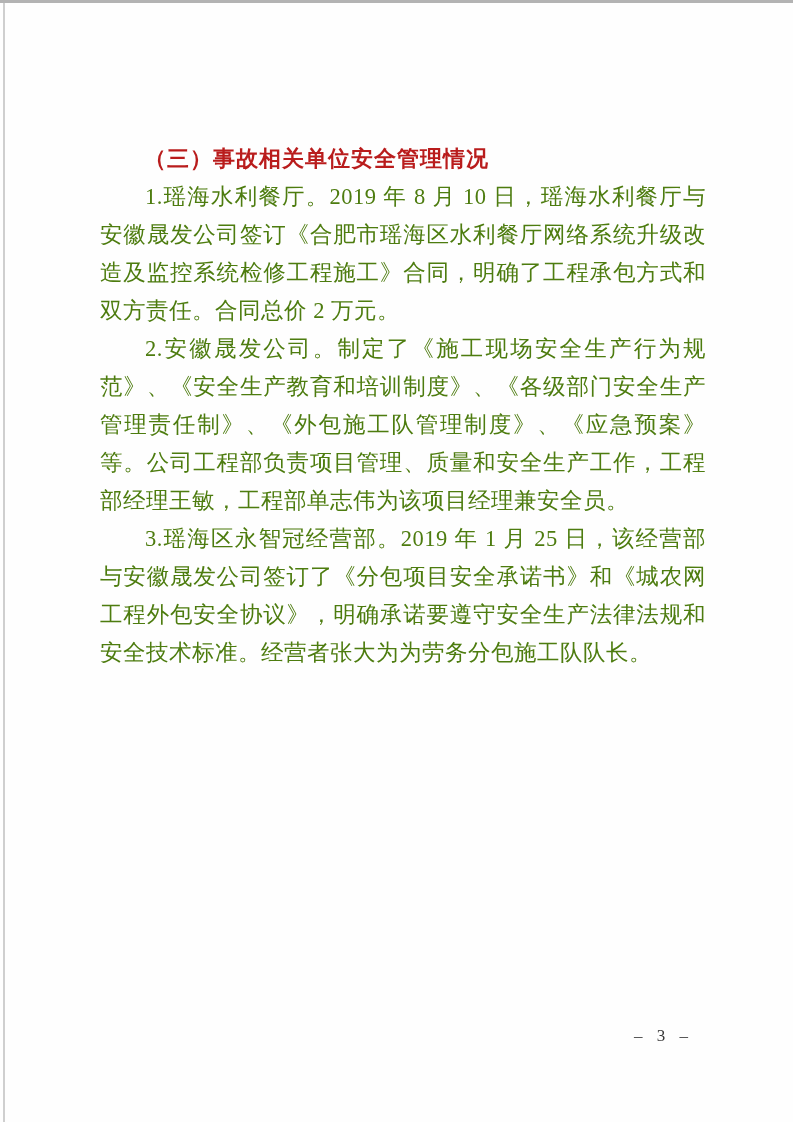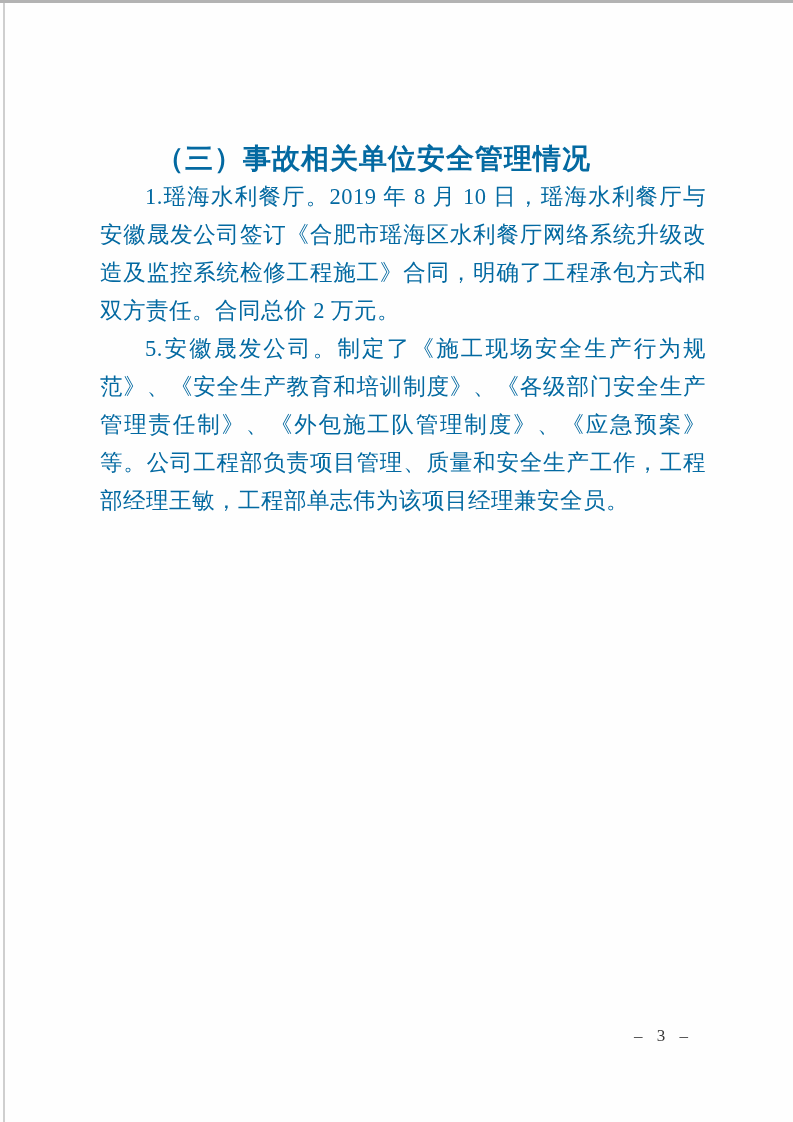--- a/index.html
+++ b/index.html
@@ -35,32 +35,32 @@
     background: #cfcfcf;
   }
   .content {
     position: absolute;
     left: 100px;
     top: 140px;
     width: 606px;
   }
   .heading {
     margin: 0;
-    font-size: 28px;
+    font-size: 22px;
     line-height: 38px;
     font-weight: bold;
-    color: #0369a1;
+    color: #b91c1c;
     text-indent: 2em;
     letter-spacing: 1px;
   }
   .para {
     margin: 0;
     font-size: 22.5px;
     line-height: 38px;
-    color: #0369a1;
+    color: #4d7c0f;
     text-indent: 2em;
     text-align: justify;
     text-justify: inter-ideograph;
     letter-spacing: 0.5px;
   }
   .page-number {
     position: absolute;
     top: 1026px;
     right: 100px;
     font-size: 17px;
@@ -72,17 +72,18 @@
 </head>
 <body>
 
 <div class="page">
   <div class="scan-edge-top"></div>
   <div class="scan-edge-left"></div>
 
   <div class="content">
     <h2 class="heading">（三）事故相关单位安全管理情况</h2>
     <p class="para">1.瑶海水利餐厅。2019 年 8 月 10 日，瑶海水利餐厅与安徽晟发公司签订《合肥市瑶海区水利餐厅网络系统升级改造及监控系统检修工程施工》合同，明确了工程承包方式和双方责任。合同总价 2 万元。</p>
-    <p class="para">5.安徽晟发公司。制定了《施工现场安全生产行为规范》、《安全生产教育和培训制度》、《各级部门安全生产管理责任制》、《外包施工队管理制度》、《应急预案》等。公司工程部负责项目管理、质量和安全生产工作，工程部经理王敏，工程部单志伟为该项目经理兼安全员。</p>
+    <p class="para">2.安徽晟发公司。制定了《施工现场安全生产行为规范》、《安全生产教育和培训制度》、《各级部门安全生产管理责任制》、《外包施工队管理制度》、《应急预案》等。公司工程部负责项目管理、质量和安全生产工作，工程部经理王敏，工程部单志伟为该项目经理兼安全员。</p>
+    <p class="para">3.瑶海区永智冠经营部。2019 年 1 月 25 日，该经营部与安徽晟发公司签订了《分包项目安全承诺书》和《城农网工程外包安全协议》，明确承诺要遵守安全生产法律法规和安全技术标准。经营者张大为为劳务分包施工队队长。</p>
   </div>
 
   <div class="page-number">– 3 –</div>
 </div>
 
 </body></html>

